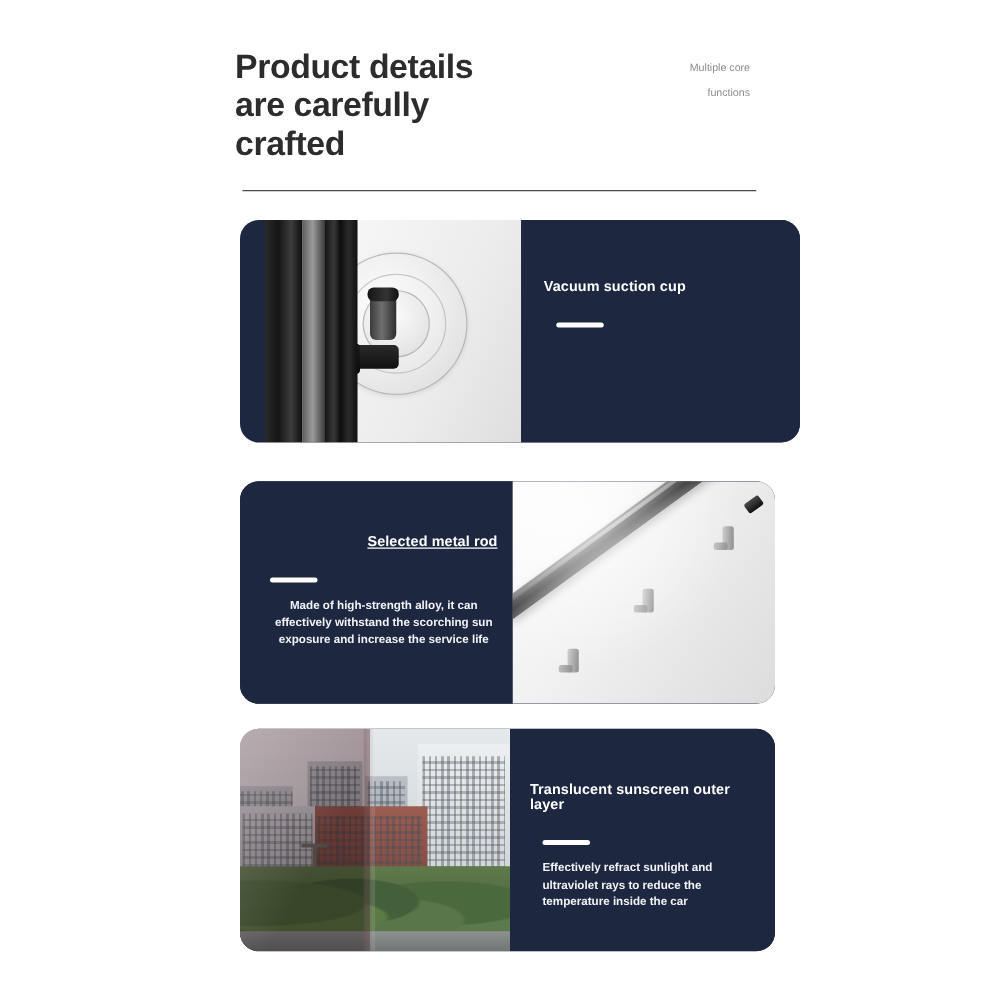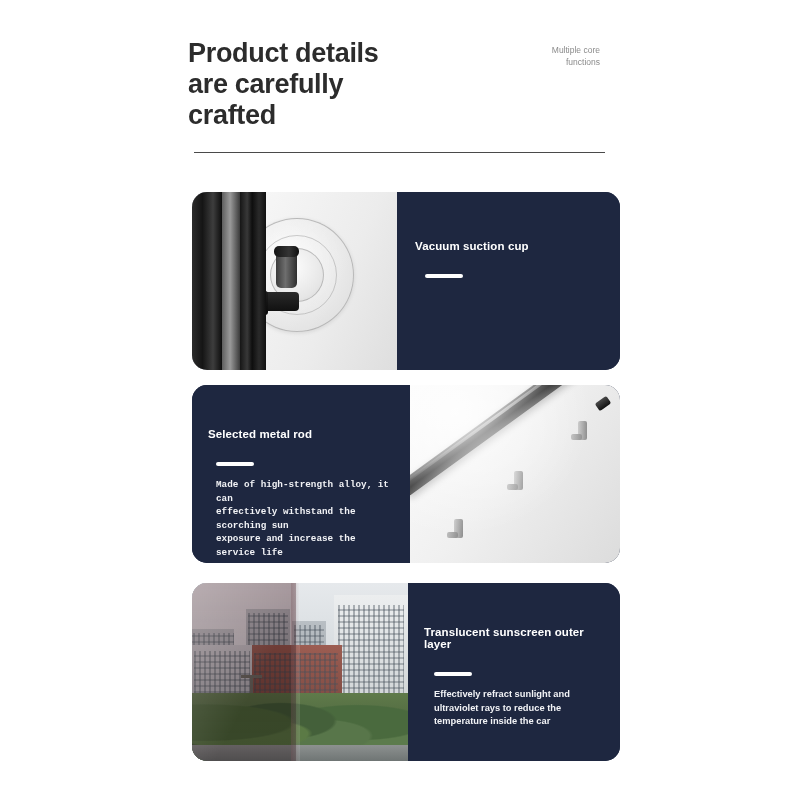--- a/index.html
+++ b/index.html
@@ -43,21 +43,21 @@
     letter-spacing: -0.3px;
     white-space: pre-line;
   }
   .header-kicker {
     position: absolute;
     right: 0;
     top: 6px;
     width: 130px;
     text-align: right;
     font-size: 8.5px;
-    line-height: 12px;
+    line-height: 20px;
     color: #8b8b8b;
     white-space: pre-line;
   }
   .header-rule {
     position: absolute;
     left: 194px;
     top: 152px;
     width: 411px;
     height: 1px;
     background: #4a4a4a;
@@ -67,21 +67,21 @@
   .card {
     position: absolute;
     left: 192px;
     width: 428px;
     height: 178px;
     border-radius: 15px;
     overflow: hidden;
     background: #1e2740;
     display: flex;
   }
-  .card-1 { top: 192px; }
+  .card-1 { top: 176px; padding-left: 20px; }
   .card-2 { top: 385px; }
   .card-3 { top: 583px; }
 
   .panel-img {
     position: relative;
     height: 100%;
     overflow: hidden;
     flex: none;
   }
   .panel-text {
@@ -123,23 +123,23 @@
     color: #f2f3f6;
     white-space: pre-line;
   }
 
   
   .card-1 .panel-heading { text-align: left; padding-left: 4px; }
   .card-1 .accent-dash { margin-left: 14px; }
   .card-1 .panel-body { text-align: center; padding: 0 4px; }
 
   
-  .card-2 .panel-heading { text-align: left; padding-left: 4px; }
+  .card-2 .panel-heading { text-align: right; padding-left: 4px; text-decoration: underline; }
   .card-2 .accent-dash { margin-left: 12px; }
-  .card-2 .panel-body { text-align: left; padding-left: 12px; font-family: Liberation Mono, monospace; }
+  .card-2 .panel-body { text-align: center; padding-left: 12px; }
 
   
   .card-3 .panel-heading { text-align: left; padding-left: 2px; }
   .card-3 .accent-dash { margin-left: 12px; }
   .card-3 .panel-body { text-align: left; padding-left: 12px; }
 
   
   .photo-suction {
     position: absolute;
     inset: 0;

